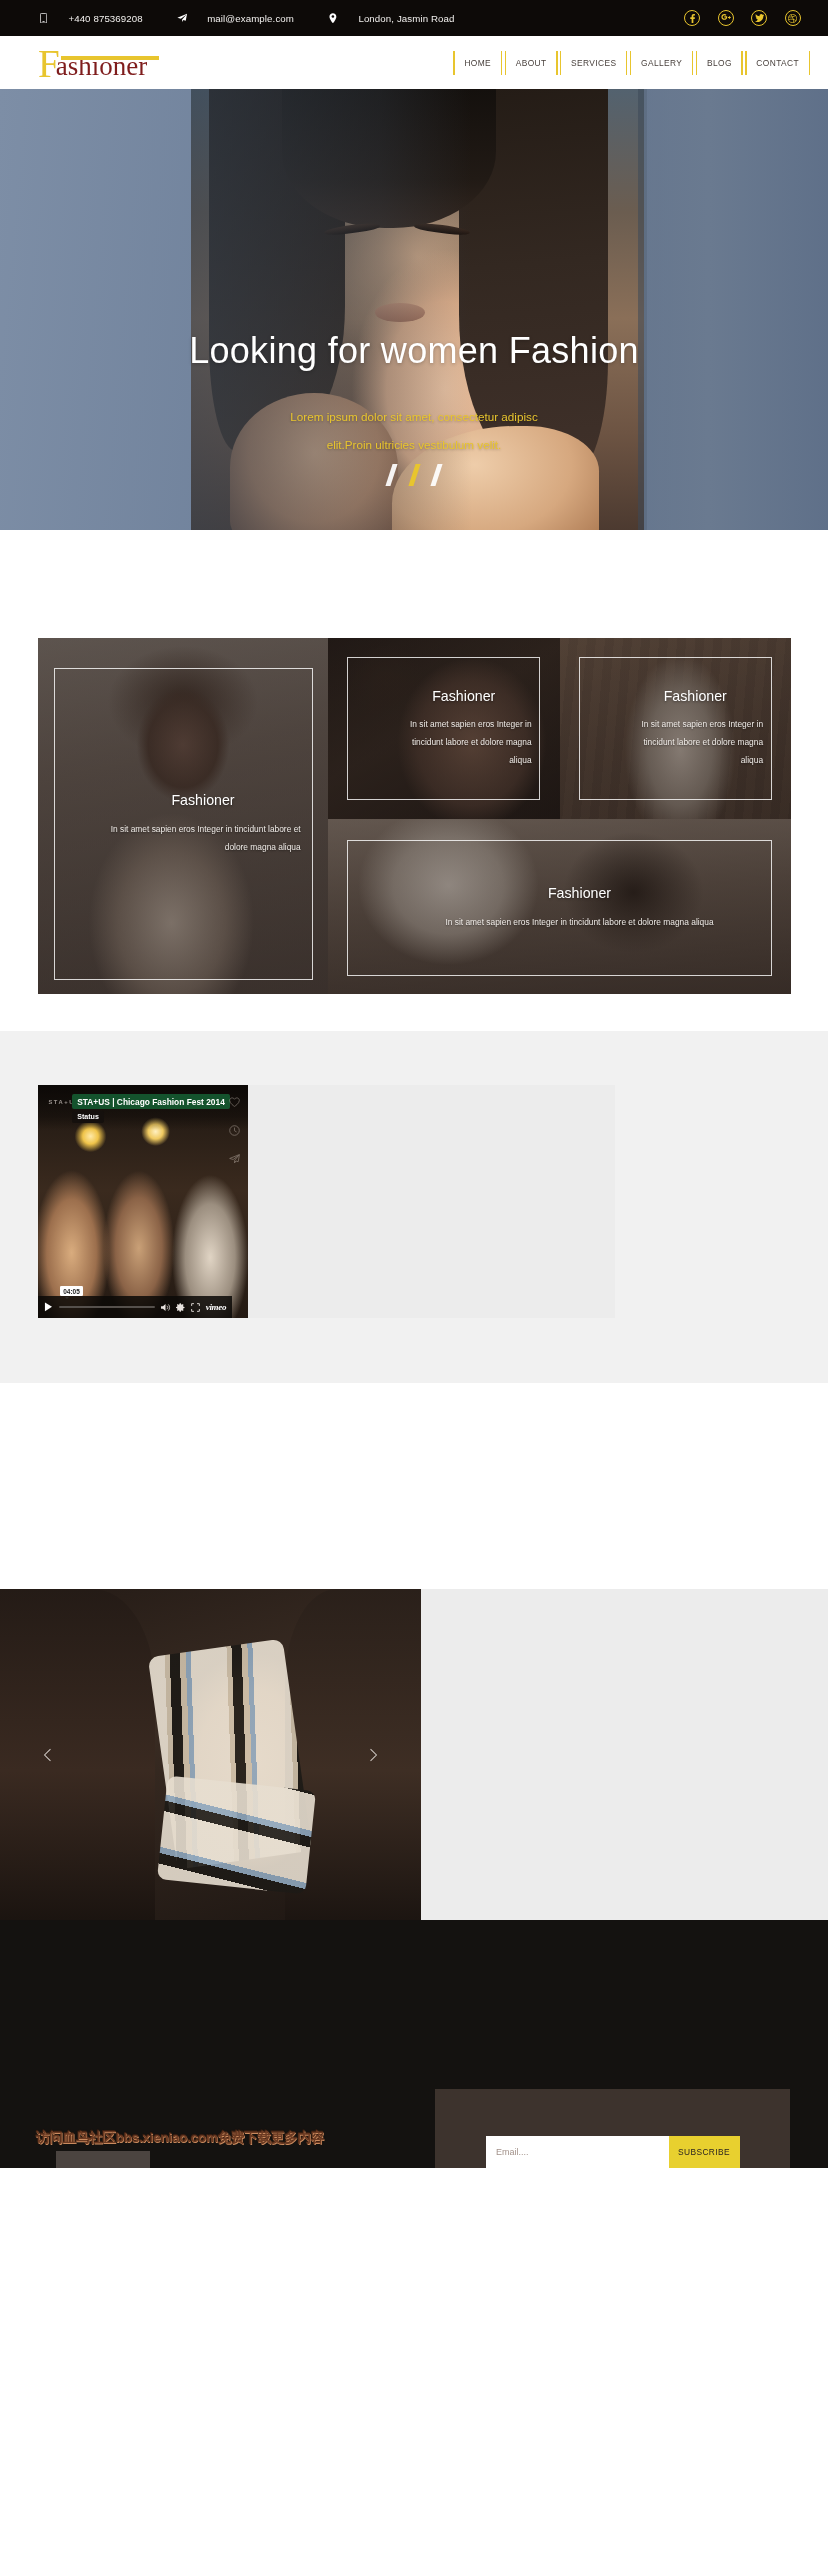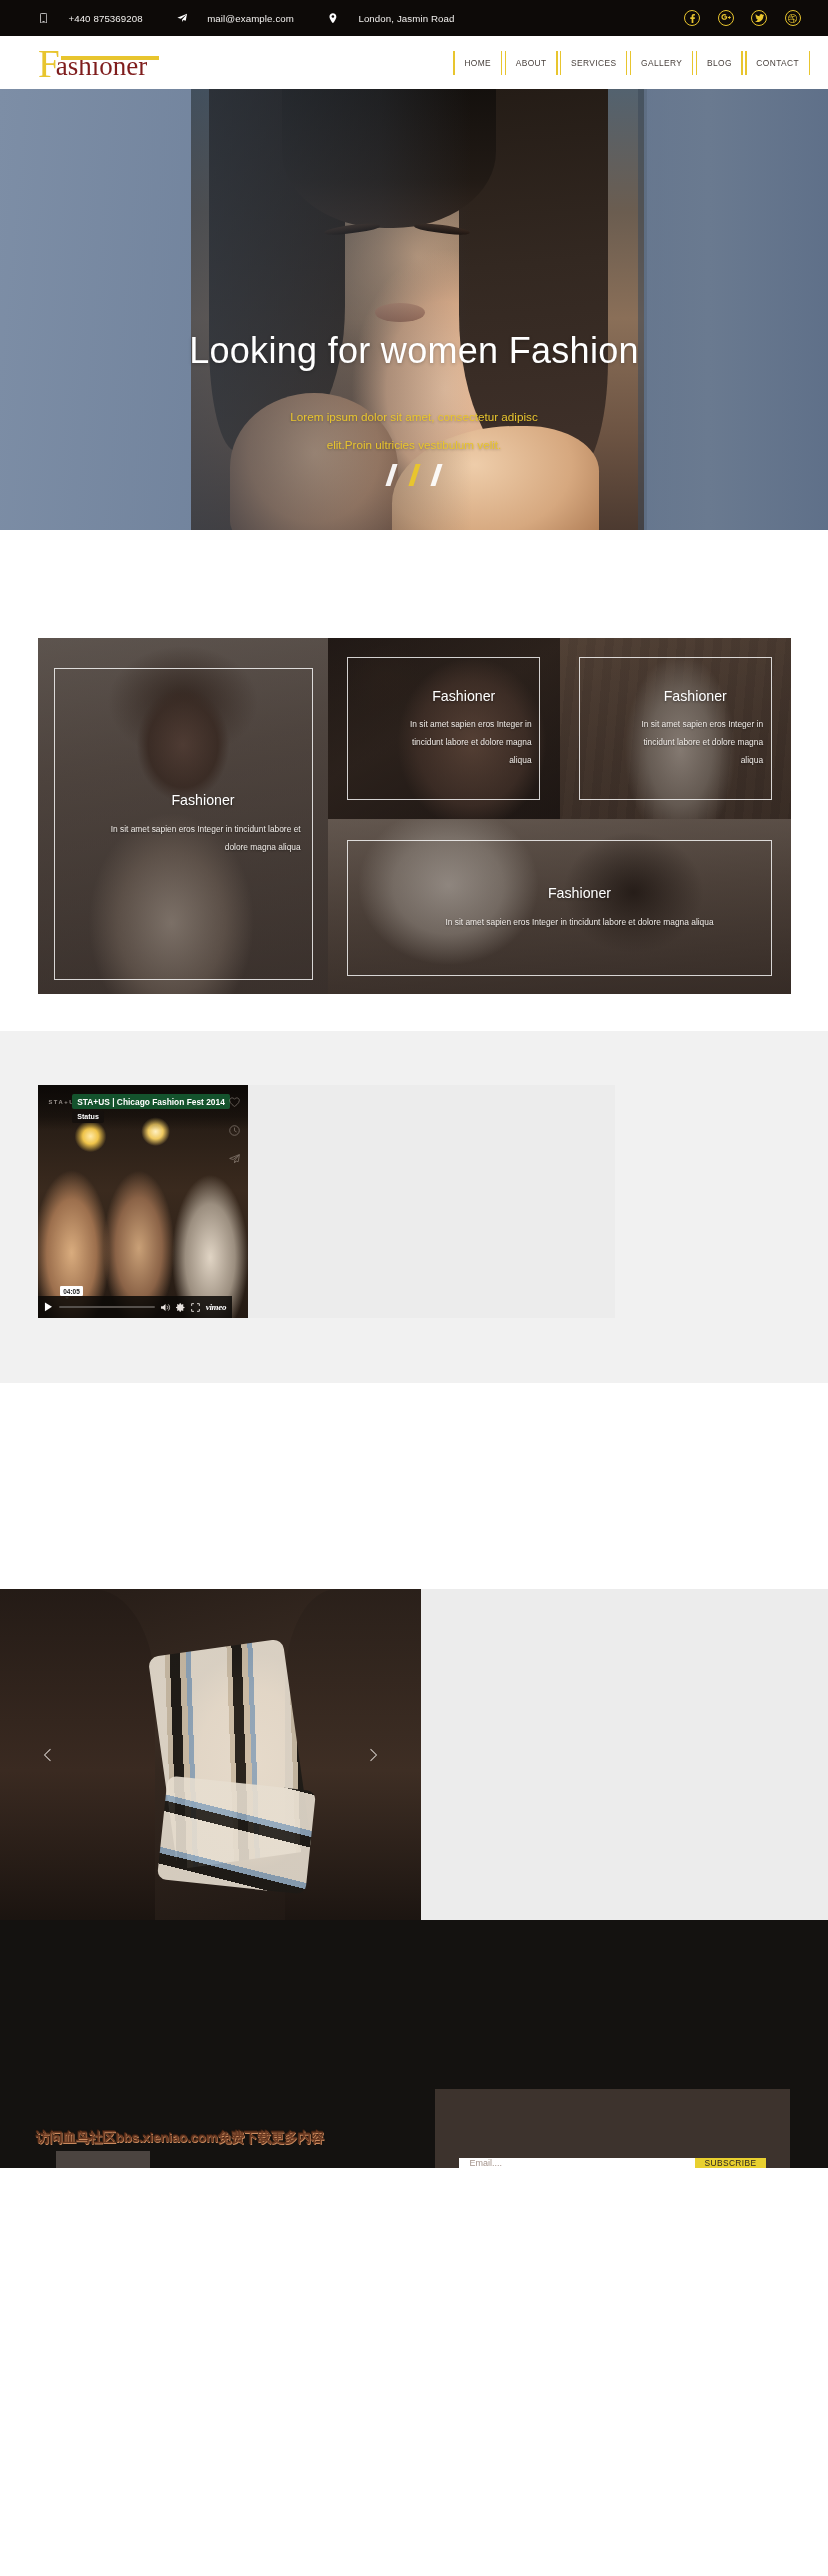--- a/index.html
+++ b/index.html
@@ -363,21 +363,21 @@
   }
   .watermark-block {
     position:absolute; left:56px; bottom:0; width:94px; height:17px;
     background:#4b4440;
   }
   .subscribe-panel {
     position:absolute; right:38px; bottom:0; width:355px; height:79px;
     background:#3d332d;
     display:flex; align-items:flex-end; justify-content:center;
   }
-  .subscribe-row { display:flex; width:307px; height:32px; margin-bottom:0;align-items:flex-end; }
+  .subscribe-row { display:flex; width:254px; height:32px; margin-bottom:0; }
   .sub-input {
     flex:1; border:none; outline:none; background:#fff;
     font-family:"Liberation Sans", sans-serif; font-size:9px; color:#8a7a70;
     padding:0 10.4px;
   }
   .sub-input::placeholder { color:#a3928a; }
   .sub-btn {
     width:71px; background:#e8d02f; border:none; cursor:pointer;
     color:#2b2520; font-size:8.4px; letter-spacing:0.4px;
     font-family:"Liberation Sans", sans-serif;

